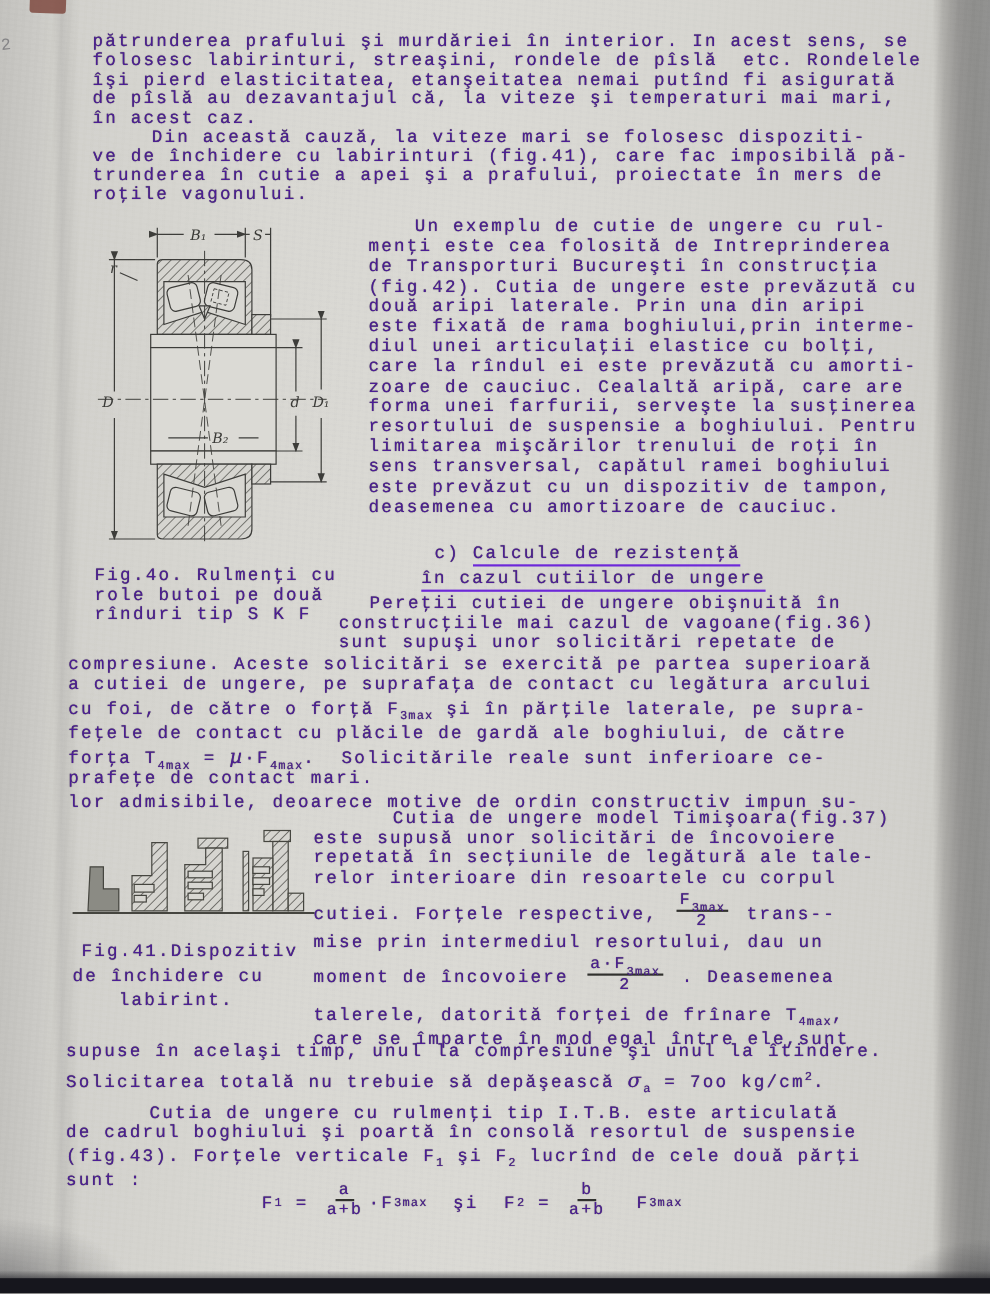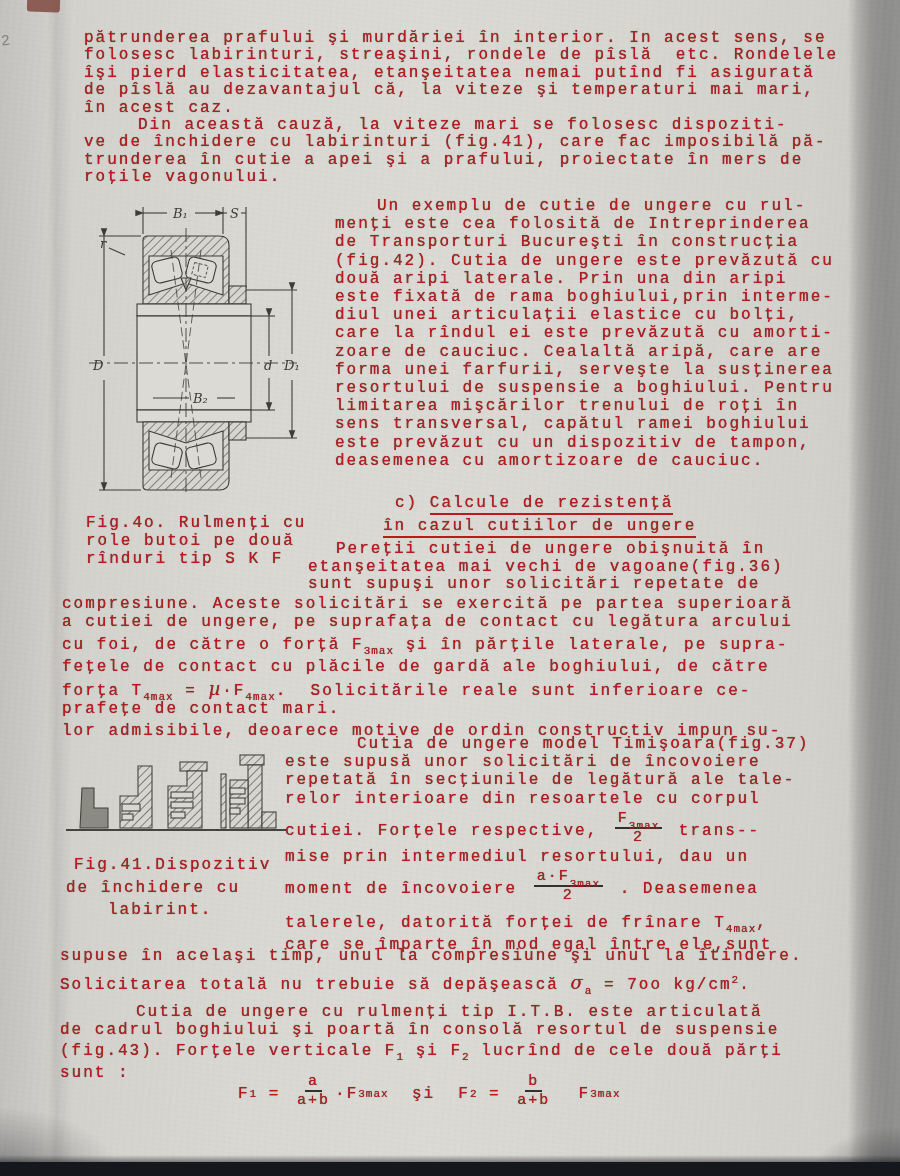--- a/index.html
+++ b/index.html
@@ -25,32 +25,32 @@
     background:linear-gradient(to top, rgba(22,22,28,0.55), rgba(22,22,28,0));}
   #corner-bl{position:absolute;left:0;bottom:0;width:120px;height:70px;
     background:radial-gradient(ellipse at 0% 100%, rgba(40,40,46,0.45), rgba(40,40,46,0) 70%);}
   #corner-br{position:absolute;right:0;bottom:0;width:90px;height:50px;
     background:radial-gradient(ellipse at 100% 100%, rgba(30,30,36,0.5), rgba(30,30,36,0) 70%);}
   #red-mark{position:absolute;left:27px;top:-3px;width:33px;height:15px;border-radius:3px;
     background:#7b4238;opacity:.8;transform:rotate(2deg);}
   #pencil-mark{position:absolute;left:1px;top:33px;font-size:15px;color:rgba(70,70,78,0.5);
     transform:rotate(-6deg);}
   
-  .blk{position:absolute;color:#b91c1c;font-size:16px;letter-spacing:2px;
+  .blk{position:absolute;color:#4c1d95;font-size:16px;letter-spacing:2px;
     text-shadow:0 0 0.8px rgba(49,49,46,0.9);}
   .ln{white-space:pre;display:block;}
   .lh17{line-height:17.4px;} .lh18{line-height:18.2px;} .lh175{line-height:17.6px;}
   .lh22{line-height:22.5px;}
   .ind28{padding-left:28px;} .ind42{padding-left:42px;} .ind54{padding-left:54px;}
   .ind34{padding-left:34px;} .ind72{padding-left:72px;} .ind76{padding-left:76px;}
   .mt4{margin-top:4px;} .mt6{margin-top:6px;} .mt8{margin-top:8px;}
   .sb{font-size:11px;letter-spacing:1px;vertical-align:-5px;line-height:0;display:inline-block;}
   .sp{font-size:11px;letter-spacing:1px;vertical-align:6px;line-height:0;display:inline-block;}
   .hand{font-family:"DejaVu Serif",serif;font-style:italic;font-size:18px;}
-  .u{border-bottom:2px solid #b91c1c;padding-bottom:1px;margin-top:10px;}
+  .u{border-bottom:2px solid #6d28d9;padding-bottom:1px;margin-top:10px;}
   .frac{display:inline-flex;flex-direction:column;align-items:center;vertical-align:middle;
     margin:0 5px;line-height:1;transform:translateY(-3px);}
   .frac .fn{display:flex;align-items:flex-end;border-bottom:2px solid #31312e;
     padding:0 3px 1px;font-size:15px;}
   .frac .fd{padding-top:1px;font-size:15px;}
   .fline{display:flex;align-items:center;height:34px;}
   
   #formula-row{display:flex;align-items:center;height:44px;}
   
   svg text{font-family:"DejaVu Serif",serif;font-style:italic;fill:#3a3a37;font-size:13px;}
@@ -173,21 +173,21 @@
   <div class="ln">deasemenea cu amortizoare de cauciuc.</div>
 </div>
 
 <div class="blk lh22" style="left:395px;top:492px;">
   <div class="ln"><span>c) </span><span class="u">Calcule de rezistenţă</span></div>
   <div class="ln" style="margin-left:-12px;"><span class="u">în cazul cutiilor de ungere</span></div>
 </div>
 
 <div class="blk lh175" style="left:308px;top:541px;width:540px;">
   <div class="ln ind28">Pereţii cutiei de ungere obişnuită în</div>
-  <div class="ln">etanşeitatea mai vechi de vagoane(fig.36)</div>
+  <div class="ln">construcţiile mai cazul de vagoane(fig.36)</div>
   <div class="ln">sunt supuşi unor solicitări repetate de</div>
 </div>
 
 <div class="blk lh175" style="left:62px;top:596px;width:800px;">
   <div class="ln">compresiune. Aceste solicitări se exercită pe partea superioară</div>
   <div class="ln">a cutiei de ungere, pe suprafaţa de contact cu legătura arcului</div>
   <div class="ln mt6"><span>cu foi, de către o forţă F</span><span class="sb">3max</span><span> şi în părţile laterale, pe supra-</span></div>
   <div class="ln mt4">feţele de contact cu plăcile de gardă ale boghiului, de către</div>
   <div class="ln mt4"><span>forţa T</span><span class="sb">4max</span><span> = </span><span class="hand">µ</span><span>·F</span><span class="sb">4max</span><span>.  Solicitările reale sunt inferioare ce-</span></div>
   <div class="ln">prafeţe de contact mari.</div>

